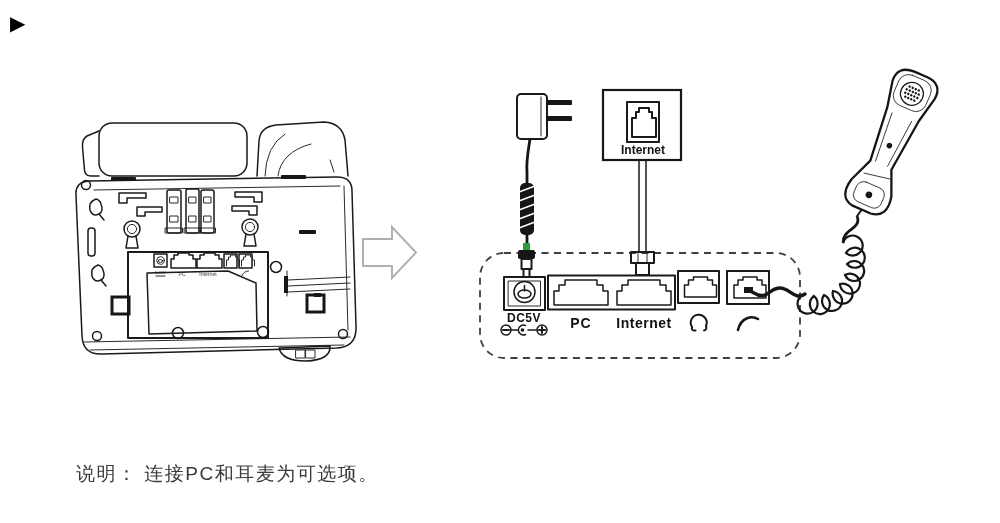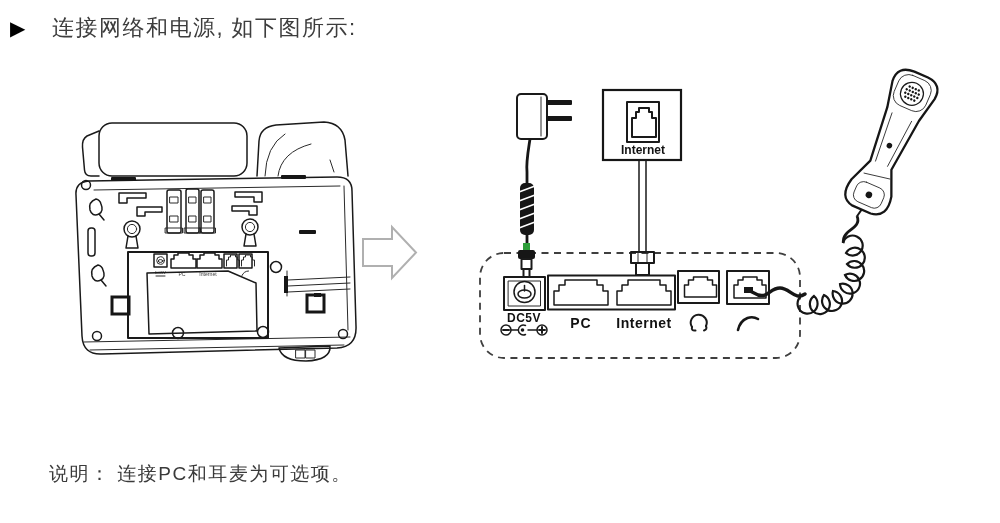--- a/index.html
+++ b/index.html
@@ -1,39 +1,38 @@
 <!DOCTYPE html>
 <html><head>
 <meta charset="utf-8">
 <style>
   html,body{margin:0;padding:0;background:#fff;}
   .page{position:relative;width:1000px;height:523px;background:#fff;overflow:hidden;
         font-family:"Liberation Sans","DejaVu Sans",sans-serif;}
   .title-row{position:absolute;left:10px;top:13px;display:flex;align-items:center;gap:25px;
              color:#3d3d3d;font-size:22px;letter-spacing:1.5px;white-space:nowrap;}
   .title-bullet{color:#000;font-size:20px;line-height:1;}
-  .note-row{position:absolute;left:49px;top:461px;color:#3a3a3a;font-size:19px;
+  .note-row{position:absolute;left:76px;top:461px;color:#3a3a3a;font-size:19px;
             letter-spacing:1.5px;white-space:nowrap;}
   svg{position:absolute;left:0;top:0;}
   .ln{fill:none;stroke:#1a1a1a;stroke-width:1.5;stroke-linecap:round;stroke-linejoin:round;}
   .ln2{fill:none;stroke:#1a1a1a;stroke-width:2;stroke-linecap:round;stroke-linejoin:round;}
   .lnthin{fill:none;stroke:#2a2a2a;stroke-width:1;stroke-linecap:round;stroke-linejoin:round;}
   .fillk{fill:#161616;stroke:none;}
   .wh{fill:#fff;}
   .port-label{font-family:"Liberation Sans","DejaVu Sans",sans-serif;font-weight:bold;fill:#111;}
   .mini-label{font-family:"Liberation Sans","DejaVu Sans",sans-serif;fill:#3c3c3c;}
 </style>
 </head>
 <body>
 
 <div class="page">
 
   <div class="title-row">
     <span class="title-bullet">▶</span>
-    <span>连接网络和电源, 如下图所示:</span>
   </div>
 
   <svg width="1000" height="523" viewBox="0 0 1000 523">
 
     <g>
 
       <rect class="ln" x="99" y="123" width="148" height="53" rx="13"></rect>
       <path class="ln" d="M 99 131 L 87 136 Q 82 139 82.5 147 L 84.5 170 Q 85 176 91 176 L 99 176"></path>
 
       <path class="ln" d="M 257 176 L 259 141 Q 260 127 276 125 L 324 122 Q 342 123 345 140 L 348 176"></path>

